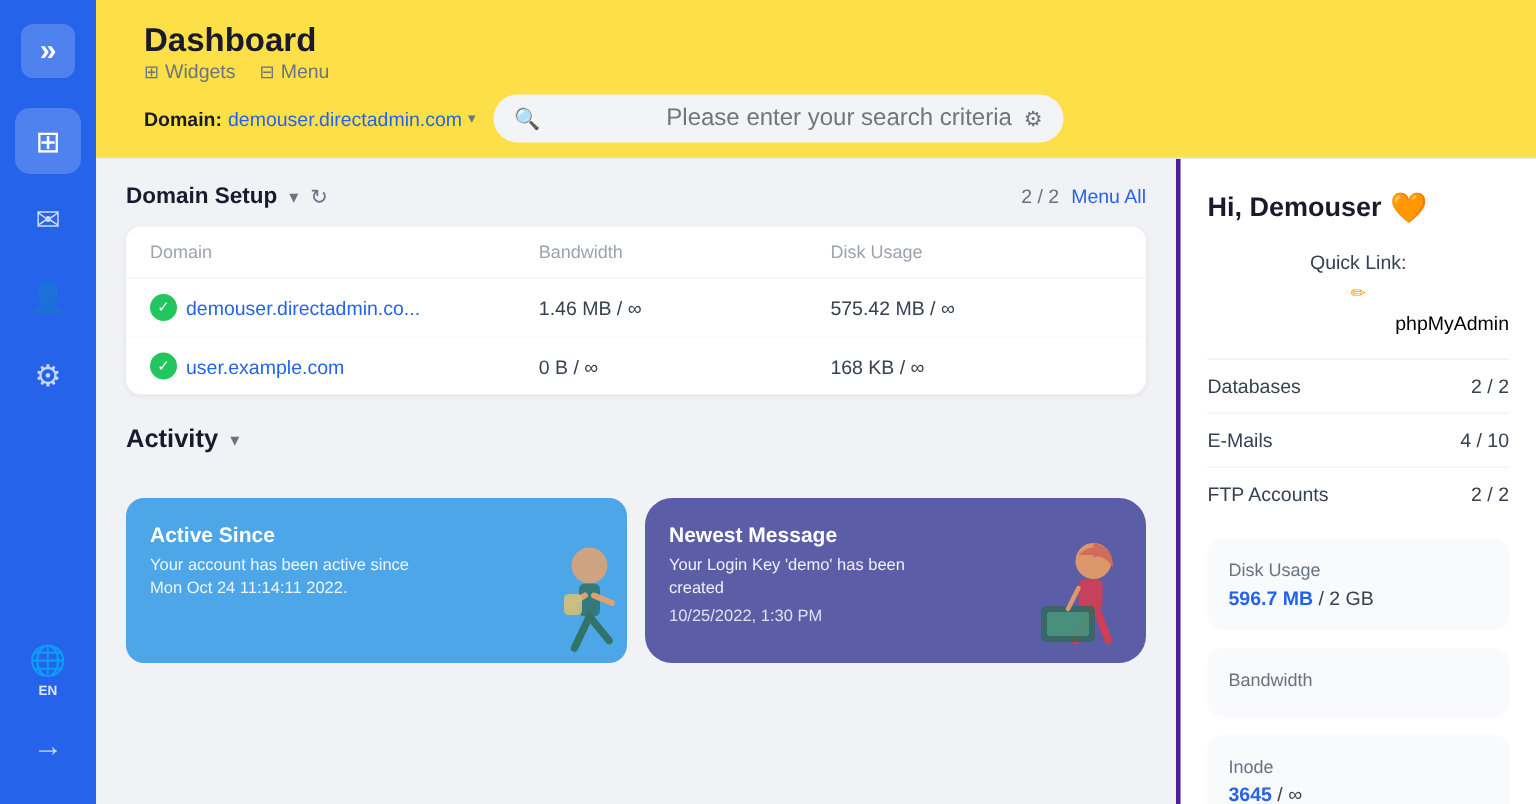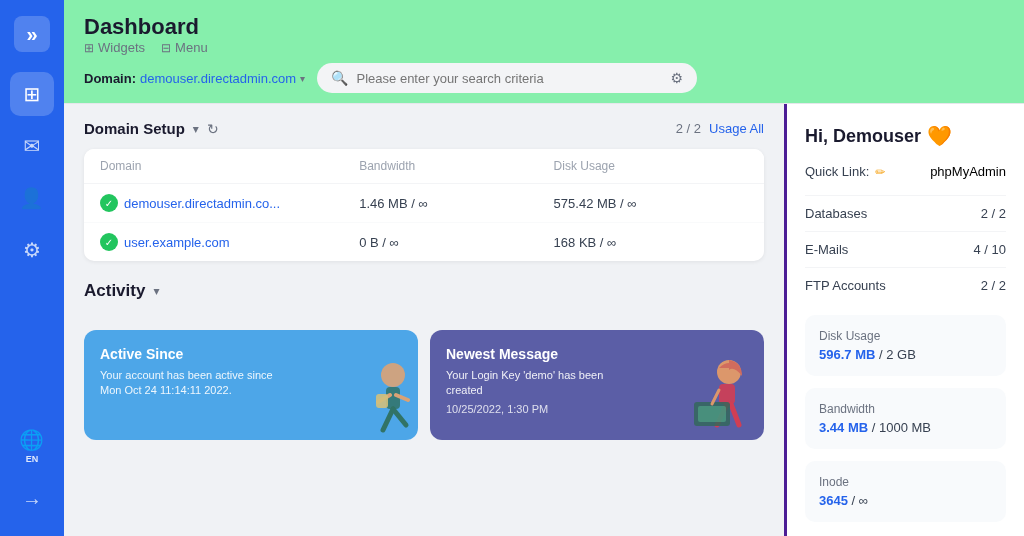--- a/index.html
+++ b/index.html
@@ -48,22 +48,22 @@
     
     .main {
       flex: 1;
       display: flex;
       flex-direction: column;
       overflow: hidden;
     }
 
     
     .header {
-      background: #86efac;
-      padding: 14px 20px 10px 20px;
+      background: #fde047;
+      padding: 14px 20px 10px 32px;
       border-bottom: 1px solid #e5e7eb;
     }
     .header-top {
       display: flex; align-items: center; justify-content: space-between;
       margin-bottom: 8px;
     }
     .header-title {
       font-size: 22px; font-weight: 700; color: #1a1a2e;
     }
     .header-nav { display: flex; gap: 16px; }
@@ -89,21 +89,21 @@
       display: flex; align-items: center;
       background: #f3f4f6;
       border-radius: 20px;
       padding: 7px 14px;
       gap: 8px;
       max-width: 380px;
     }
     .search-icon { color: #9ca3af; font-size: 14px; }
     .search-input {
       border: none; background: transparent; outline: none;
-      font-size: 13px; color: #6b7280; width: 100%;
+      font-size: 16px; color: #6b7280; width: 100%; text-align: right;
     }
     .filter-icon {
       color: #6b7280; font-size: 14px; cursor: pointer;
       margin-left: auto;
     }
 
     
     .content {
       display: flex;
       flex: 1;
@@ -189,21 +189,21 @@
       margin-top: 29px;
     }
     .activity-card {
       border-radius: 12px;
       padding: 16px;
       position: relative;
       overflow: hidden;
       min-height: 110px;
     }
     .card-blue { background: #4da6e8; }
-    .card-purple { background: #5b5ea6; }
+    .card-purple { background: #5b5ea6; border-radius: 18px; }
     .card-title {
       font-size: 14px; font-weight: 700; color: white;
       margin-bottom: 6px;
     }
     .card-text {
       font-size: 11px; color: rgba(255,255,255,0.9);
       line-height: 1.4;
       max-width: 65%;
     }
     .card-date {
@@ -232,20 +232,21 @@
     .greeting {
       font-size: 18px; font-weight: 700; color: #1a1a2e;
       display: flex; align-items: center; gap: 6px;
       margin-bottom: 16px;
     }
     .emoji { font-size: 20px; }
 
     .quick-link-row {
       display: flex; align-items: center; gap: 6px;
       margin-bottom: 16px;
+      flex-direction: column;
     }
     .quick-link-label { font-size: 13px; color: #374151; }
     .edit-icon { color: #f59e0b; font-size: 12px; cursor: pointer; }
     .quick-link-value { color: #000000; font-size: 13px; cursor: pointer; margin-left: auto; }
 
     .stats-row {
       display: flex; align-items: center; justify-content: space-between;
       padding: 10px 0;
       border-top: 1px solid #f3f4f6;
       font-size: 13px;
@@ -336,21 +337,21 @@
   </header>
 
   <div class="content">
     <div class="content-main">
 
       <div class="section-header">
         <span class="section-title">Domain Setup</span>
         <span class="section-chevron">▾</span>
         <span class="section-refresh">↻</span>
         <span class="section-count">2 / 2</span>
-        <span class="view-all">Usage All</span>
+        <span class="view-all">Menu All</span>
       </div>
 
       <div class="domain-table">
         <div class="table-header">
           <div class="table-header-cell">Domain</div>
           <div class="table-header-cell">Bandwidth</div>
           <div class="table-header-cell">Disk Usage</div>
         </div>
         <div class="table-row">
           <div class="domain-name">
@@ -447,25 +448,20 @@
         <div class="usage-label">Disk Usage</div>
         <div class="usage-value">
           <span class="usage-number">596.7 MB</span>
           <span> / </span>
           <span>2 GB</span>
         </div>
       </div>
 
       <div class="usage-card">
         <div class="usage-label">Bandwidth</div>
-        <div class="usage-value">
-          <span class="usage-number">3.44 MB</span>
-          <span> / </span>
-          <span>1000 MB</span>
-        </div>
       </div>
 
       <div class="usage-card">
         <div class="usage-label">Inode</div>
         <div class="usage-value">
           <span class="usage-number">3645</span>
           <span> / </span>
           <span>∞</span>
         </div>
       </div>

